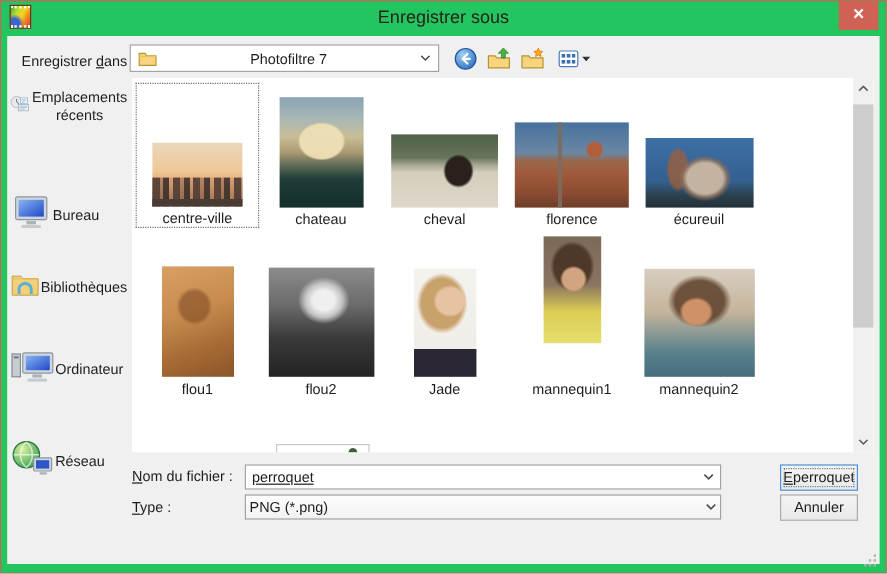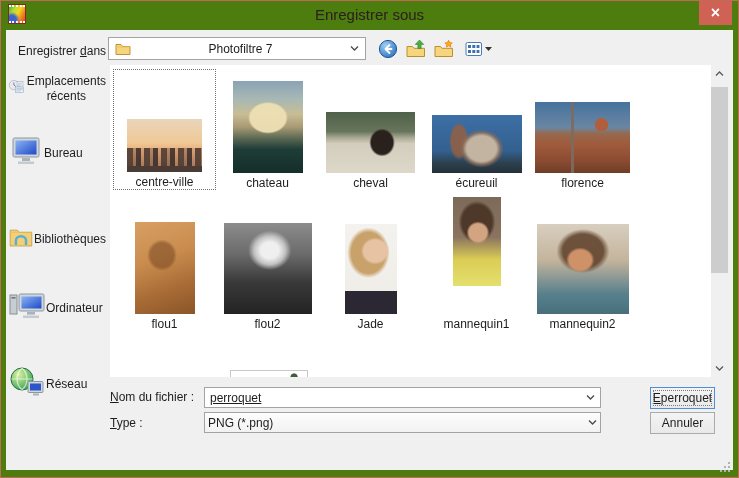--- a/index.html
+++ b/index.html
@@ -1,16 +1,16 @@
 <!DOCTYPE html>
 <html><head>
 <meta charset="utf-8">
 <style>
   html,body{margin:0;padding:0;background:#d8d8d8;font-family:"Liberation Sans",sans-serif;}
-  .dialog{position:relative;width:739px;height:478px;background:#4d7c0f;overflow:hidden;
+  .dialog{position:relative;width:739px;height:478px;background:#22c55e;overflow:hidden;
           box-shadow:inset 0 0 0 1px #c06a58;color:#1d1d1d;font-size:12px;}
   
   .titlebar{position:absolute;left:0;top:0;width:100%;height:30px;}
   .app-icon{position:absolute;left:8px;top:4px;width:18px;height:20px;box-sizing:border-box;
             border:1px solid #7e2c1d;
             background:
               radial-gradient(circle at 18% 82%,#3b64d0 0 22%,transparent 40%),
               linear-gradient(120deg,#2fae46 0%,#bcdf2c 30%,#f6d31f 52%,#f08a1e 72%,#e23a2e 100%);}
   .app-icon .film{position:absolute;left:0;right:0;top:0;bottom:0;
             border-top:2px dotted rgba(255,255,255,.95);
@@ -183,21 +183,21 @@
       <circle cx="12" cy="12" r="9.5" fill="#e9e9f0" stroke="#9a9aa8"></circle>
       <path d="M12 6.5 v5.5 l4 3" stroke="#5a6a8a" stroke-width="1.6" fill="none"></path>
       <rect x="18.5" y="5" width="12" height="9" fill="#fff" stroke="#8899aa"></rect>
       <path d="M20.5 8 h8 M20.5 10 h8 M20.5 12 h5" stroke="#7aa8cc" stroke-width="1"></path>
       <rect x="15" y="16" width="17" height="11" fill="#eef4fb" stroke="#8899aa"></rect>
       <path d="M17 19 h13 M17 21.5 h13 M17 24 h9" stroke="#7aa8cc" stroke-width="1"></path>
     </svg>
     <div class="cap">Emplacements récents</div>
   </div>
 
-  <div class="side-item" style="top:136px;">
+  <div class="side-item" style="top:162px;">
     <svg width="36" height="30" viewBox="0 0 36 30">
       <defs>
           <linearGradient id="scr1" x1="0" y1="0" x2="1" y2="1">
             <stop offset="0" stop-color="#8ab4f2"></stop>
             <stop offset="1" stop-color="#1e49c8"></stop>
           </linearGradient>
         </defs>
       <rect x="5" y="2" width="26" height="19" rx="1.5" fill="#cfd6dd" stroke="#8d969e"></rect>
       <rect x="7.5" y="4.5" width="21" height="14" fill="url(#scr1)"></rect>
       <rect x="14" y="22" width="8" height="3" fill="#aab3ba"></rect>
@@ -258,26 +258,26 @@
       </div>
       <div class="fcell" style="height:121px;">
         <div class="thumb t-chateau"></div>
         <div class="cap">chateau</div>
       </div>
       <div class="fcell" style="height:121px;">
         <div class="thumb t-cheval"></div>
         <div class="cap">cheval</div>
       </div>
       <div class="fcell gap3" style="height:121px;">
+        <div class="thumb t-florence"></div>
+        <div class="cap">florence</div>
+      </div>
+      <div class="fcell gap3" style="height:121px;">
         <div class="thumb t-ecureuil"></div>
         <div class="cap">écureuil</div>
-      </div>
-      <div class="fcell gap3" style="height:121px;">
-        <div class="thumb t-florence"></div>
-        <div class="cap">florence</div>
       </div>
     </div>
     <div class="frow" style="left:3px;top:150px;">
       <div class="fcell" style="height:116px;">
         <div class="thumb t-flou1"></div>
         <div class="cap">flou1</div>
       </div>
       <div class="fcell" style="height:116px;">
         <div class="thumb t-flou2"></div>
         <div class="cap">flou2</div>

